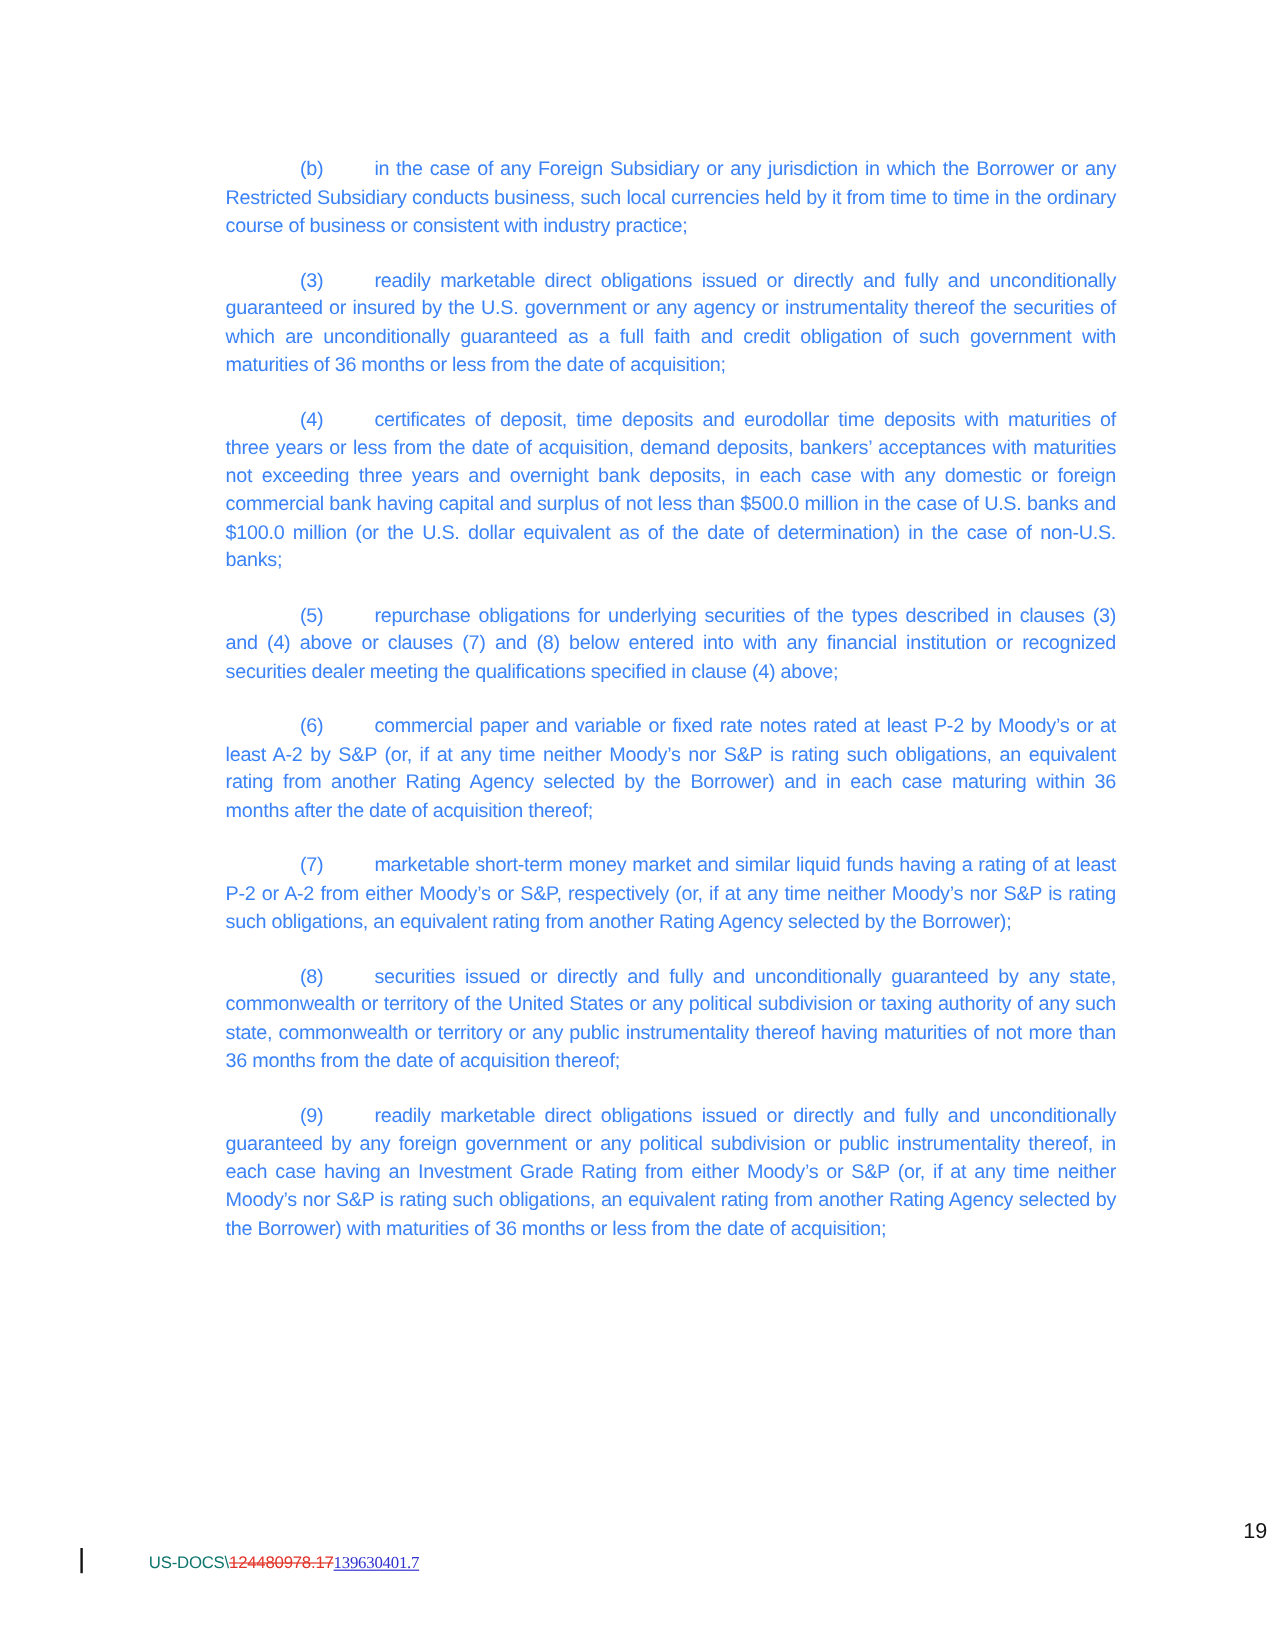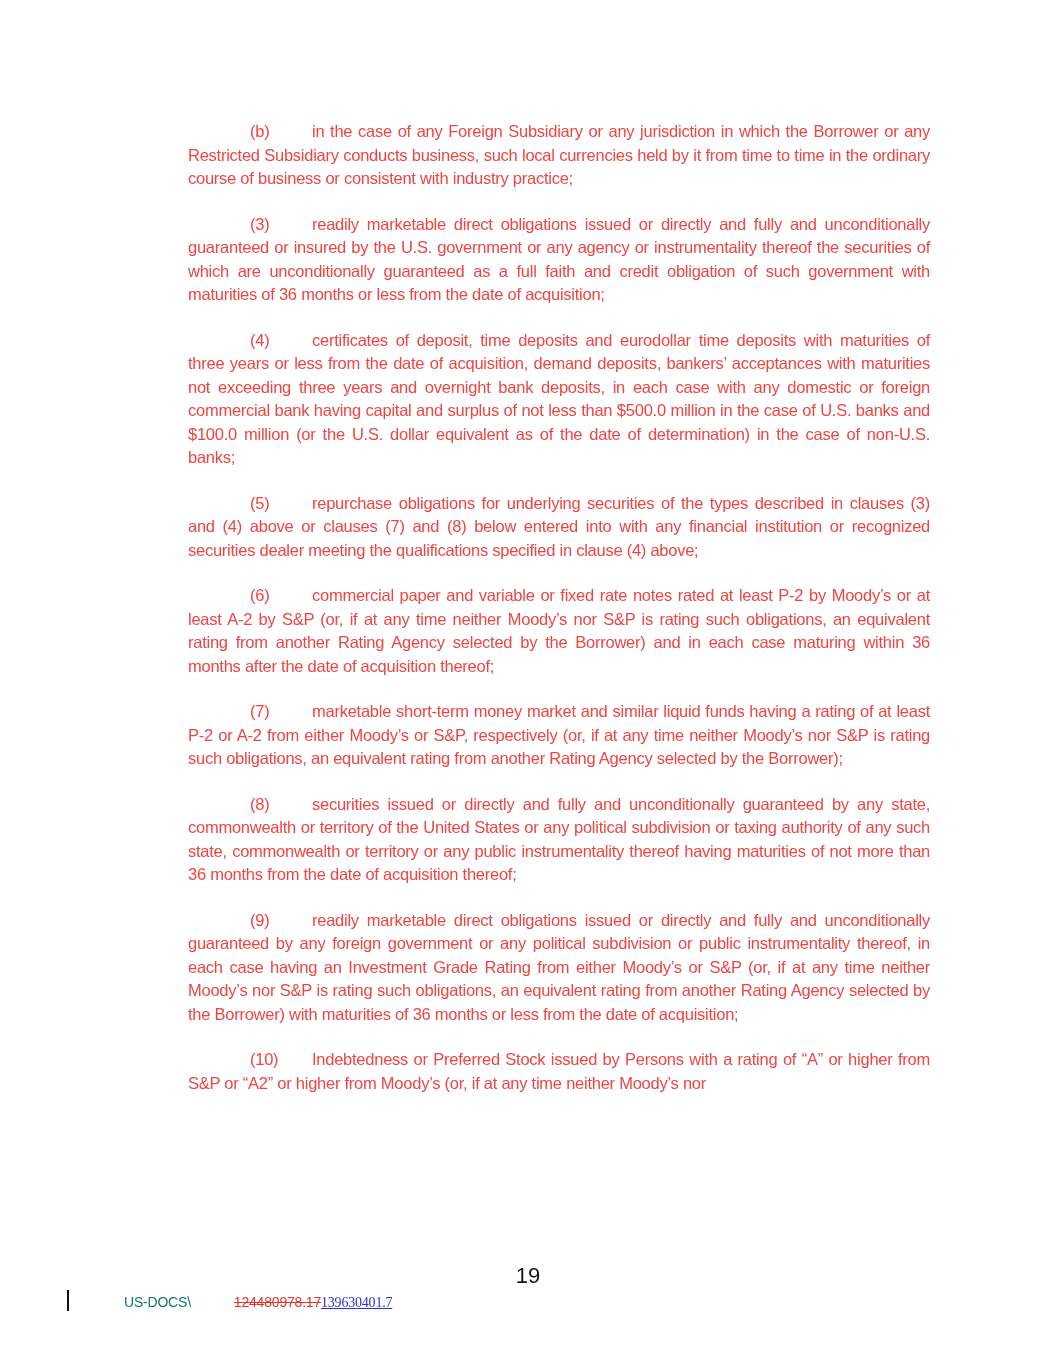--- a/index.html
+++ b/index.html
@@ -17,36 +17,36 @@
     position: absolute;
     left: 188px;
     top: 120px;
     width: 742px;
   }
   p.para {
     text-align: justify;
     font-size: 16.5px;
     line-height: 23.5px;
     letter-spacing: -0.25px;
-    margin: 0 0 22px 0;
+    margin: 10px 0 22px 0;
     text-indent: 62px;
-    color: #ef4444;
+    color: #3b82f6;
   }
   p.para .pnum {
     display: inline-block;
     width: 62px;
     text-indent: 0;
   }
   .page-number {
     position: absolute;
     left: 0;
     top: 1264px;
     width: 1056px;
-    text-align: center;
-    font-size: 22px;
+    text-align: right;
+    font-size: 18px;
     line-height: 24px;
     color: #141414;
   }
   .footer {
     position: absolute;
     left: 124px;
     top: 1292px;
     font-size: 14px;
     line-height: 20px;
     letter-spacing: -0.2px;
@@ -80,23 +80,22 @@
     <p class="para"><span class="pnum">(5)</span><span class="ptext">repurchase obligations for underlying securities of the types described in clauses (3) and (4) above or clauses (7) and (8) below entered into with any financial institution or recognized securities dealer meeting the qualifications specified in clause (4) above;</span></p>
 
     <p class="para"><span class="pnum">(6)</span><span class="ptext">commercial paper and variable or fixed rate notes rated at least P-2 by Moody’s or at least A-2 by S&amp;P (or, if at any time neither Moody’s nor S&amp;P is rating such obligations, an equivalent rating from another Rating Agency selected by the Borrower) and in each case maturing within 36 months after the date of acquisition thereof;</span></p>
 
     <p class="para"><span class="pnum">(7)</span><span class="ptext">marketable short-term money market and similar liquid funds having a rating of at least P-2 or A-2 from either Moody’s or S&amp;P, respectively (or, if at any time neither Moody’s nor S&amp;P is rating such obligations, an equivalent rating from another Rating Agency selected by the Borrower);</span></p>
 
     <p class="para"><span class="pnum">(8)</span><span class="ptext">securities issued or directly and fully and unconditionally guaranteed by any state, commonwealth or territory of the United States or any political subdivision or taxing authority of any such state, commonwealth or territory or any public instrumentality thereof having maturities of not more than 36 months from the date of acquisition thereof;</span></p>
 
     <p class="para"><span class="pnum">(9)</span><span class="ptext">readily marketable direct obligations issued or directly and fully and unconditionally guaranteed by any foreign government or any political subdivision or public instrumentality thereof, in each case having an Investment Grade Rating from either Moody’s or S&amp;P (or, if at any time neither Moody’s nor S&amp;P is rating such obligations, an equivalent rating from another Rating Agency selected by the Borrower) with maturities of 36 months or less from the date of acquisition;</span></p>
 
-    <p class="para"><span class="pnum">(10)</span><span class="ptext">Indebtedness or Preferred Stock issued by Persons with a rating of “A” or higher from S&amp;P or “A2” or higher from Moody’s (or, if at any time neither Moody’s nor</span></p>
 
   </div>
 
   <div class="page-number">19</div>
 
   <div class="change-bar"></div>
 
-  <div class="footer"><span class="footer-prefix">US-DOCS\</span><span class="footer-deleted" style="color: rgb(226, 53, 42); margin-left: 43px;">124480978.17</span><span class="footer-inserted" style="color: rgb(48, 48, 208); font-family: Liberation Serif, serif;">139630401.7</span></div>
+  <div class="footer"><span class="footer-prefix">US-DOCS\</span><span class="footer-deleted" style="color: rgb(226, 53, 42);">124480978.17</span><span class="footer-inserted" style="color: rgb(48, 48, 208); font-family: Liberation Serif, serif;">139630401.7</span></div>
 
 </div>
 
 </body></html>

